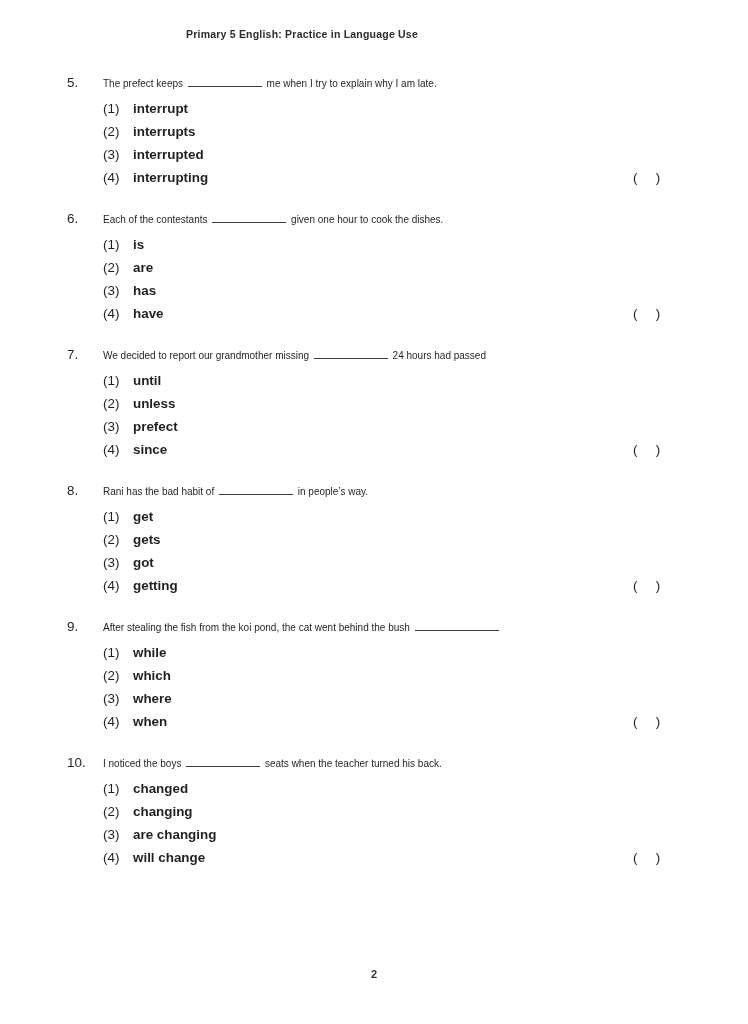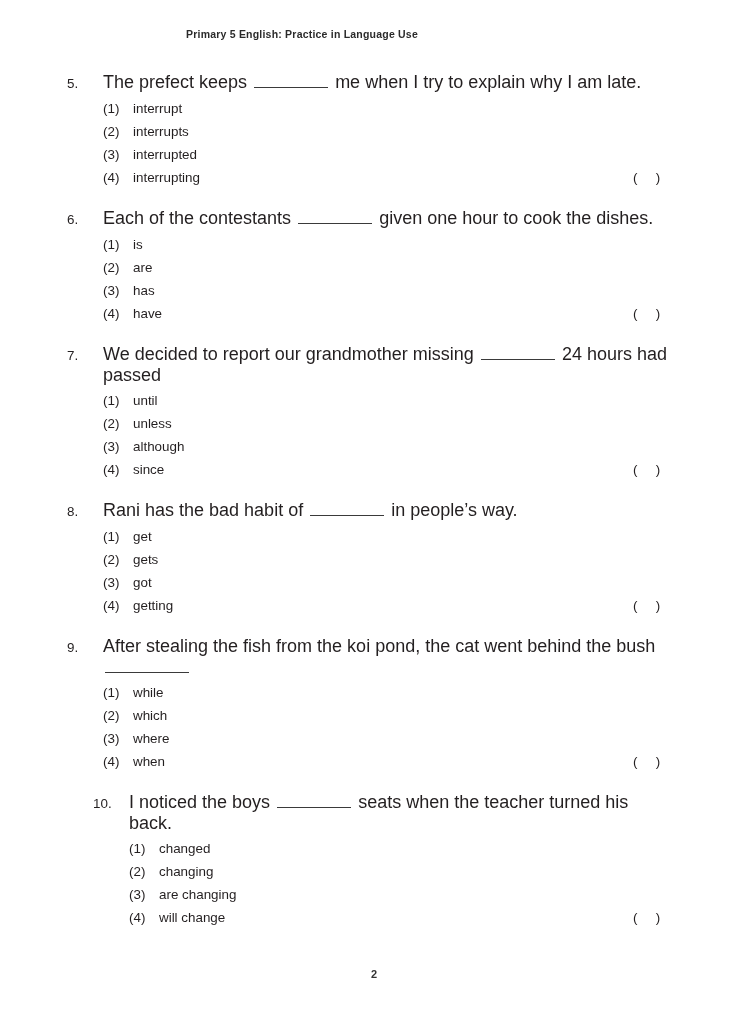--- a/index.html
+++ b/index.html
@@ -39,42 +39,42 @@
   
   .questions {
     position: absolute;
     top: 72px;
     left: 67px;
     width: 606px;
   }
   .question {
     margin-bottom: 19px;
   }
-  .question:last-child { margin-bottom: 0; margin-left: 26px; }
+  .question:last-child { margin-bottom: 0; }
 
   
   .stem {
     display: flex;
     align-items: baseline;
     font-size: 13.4px;
     line-height: 21px;
     color: #231f20;
   }
   .q-num {
     width: 36px;
     flex: 0 0 36px;
     text-align: left;
     font-size: 13.4px;
   }
   .q-num.wide {
     text-align: left;
   }
   .stem-text {
     flex: 1 1 auto;
-    font-size: 18px;
+    font-size: 10px;
     line-height: 21px;
   }
 
   
   .blank {
     display: inline-block;
     border-bottom: 1.15px solid #3a3a3a;
     height: 0.82em;
     vertical-align: baseline;
     margin: 0 2px;
@@ -95,20 +95,21 @@
     font-size: 13.4px;
     line-height: 23px;
     position: relative;
   }
   .opt-label {
     width: 30px;
     flex: 0 0 30px;
   }
   .opt-text {
     flex: 1 1 auto;
+    font-weight: bold;
   }
   .answer-box {
     position: absolute;
     right: 0;
     top: 0;
     width: 40px;
     text-align: left;
     letter-spacing: 0.05em;
     font-size: 13.4px;
     color: #231f20;
@@ -194,21 +195,21 @@
           <div class="option">
             <span class="opt-label">(1)</span>
             <span class="opt-text">until</span>
           </div>
           <div class="option">
             <span class="opt-label">(2)</span>
             <span class="opt-text">unless</span>
           </div>
           <div class="option">
             <span class="opt-label">(3)</span>
-            <span class="opt-text">although</span>
+            <span class="opt-text">prefect</span>
           </div>
           <div class="option">
             <span class="opt-label">(4)</span>
             <span class="opt-text">since</span>
             <span class="answer-box">(    )</span>
           </div>
         </div>
       </div>
       <div class="question">
         <div class="stem">

